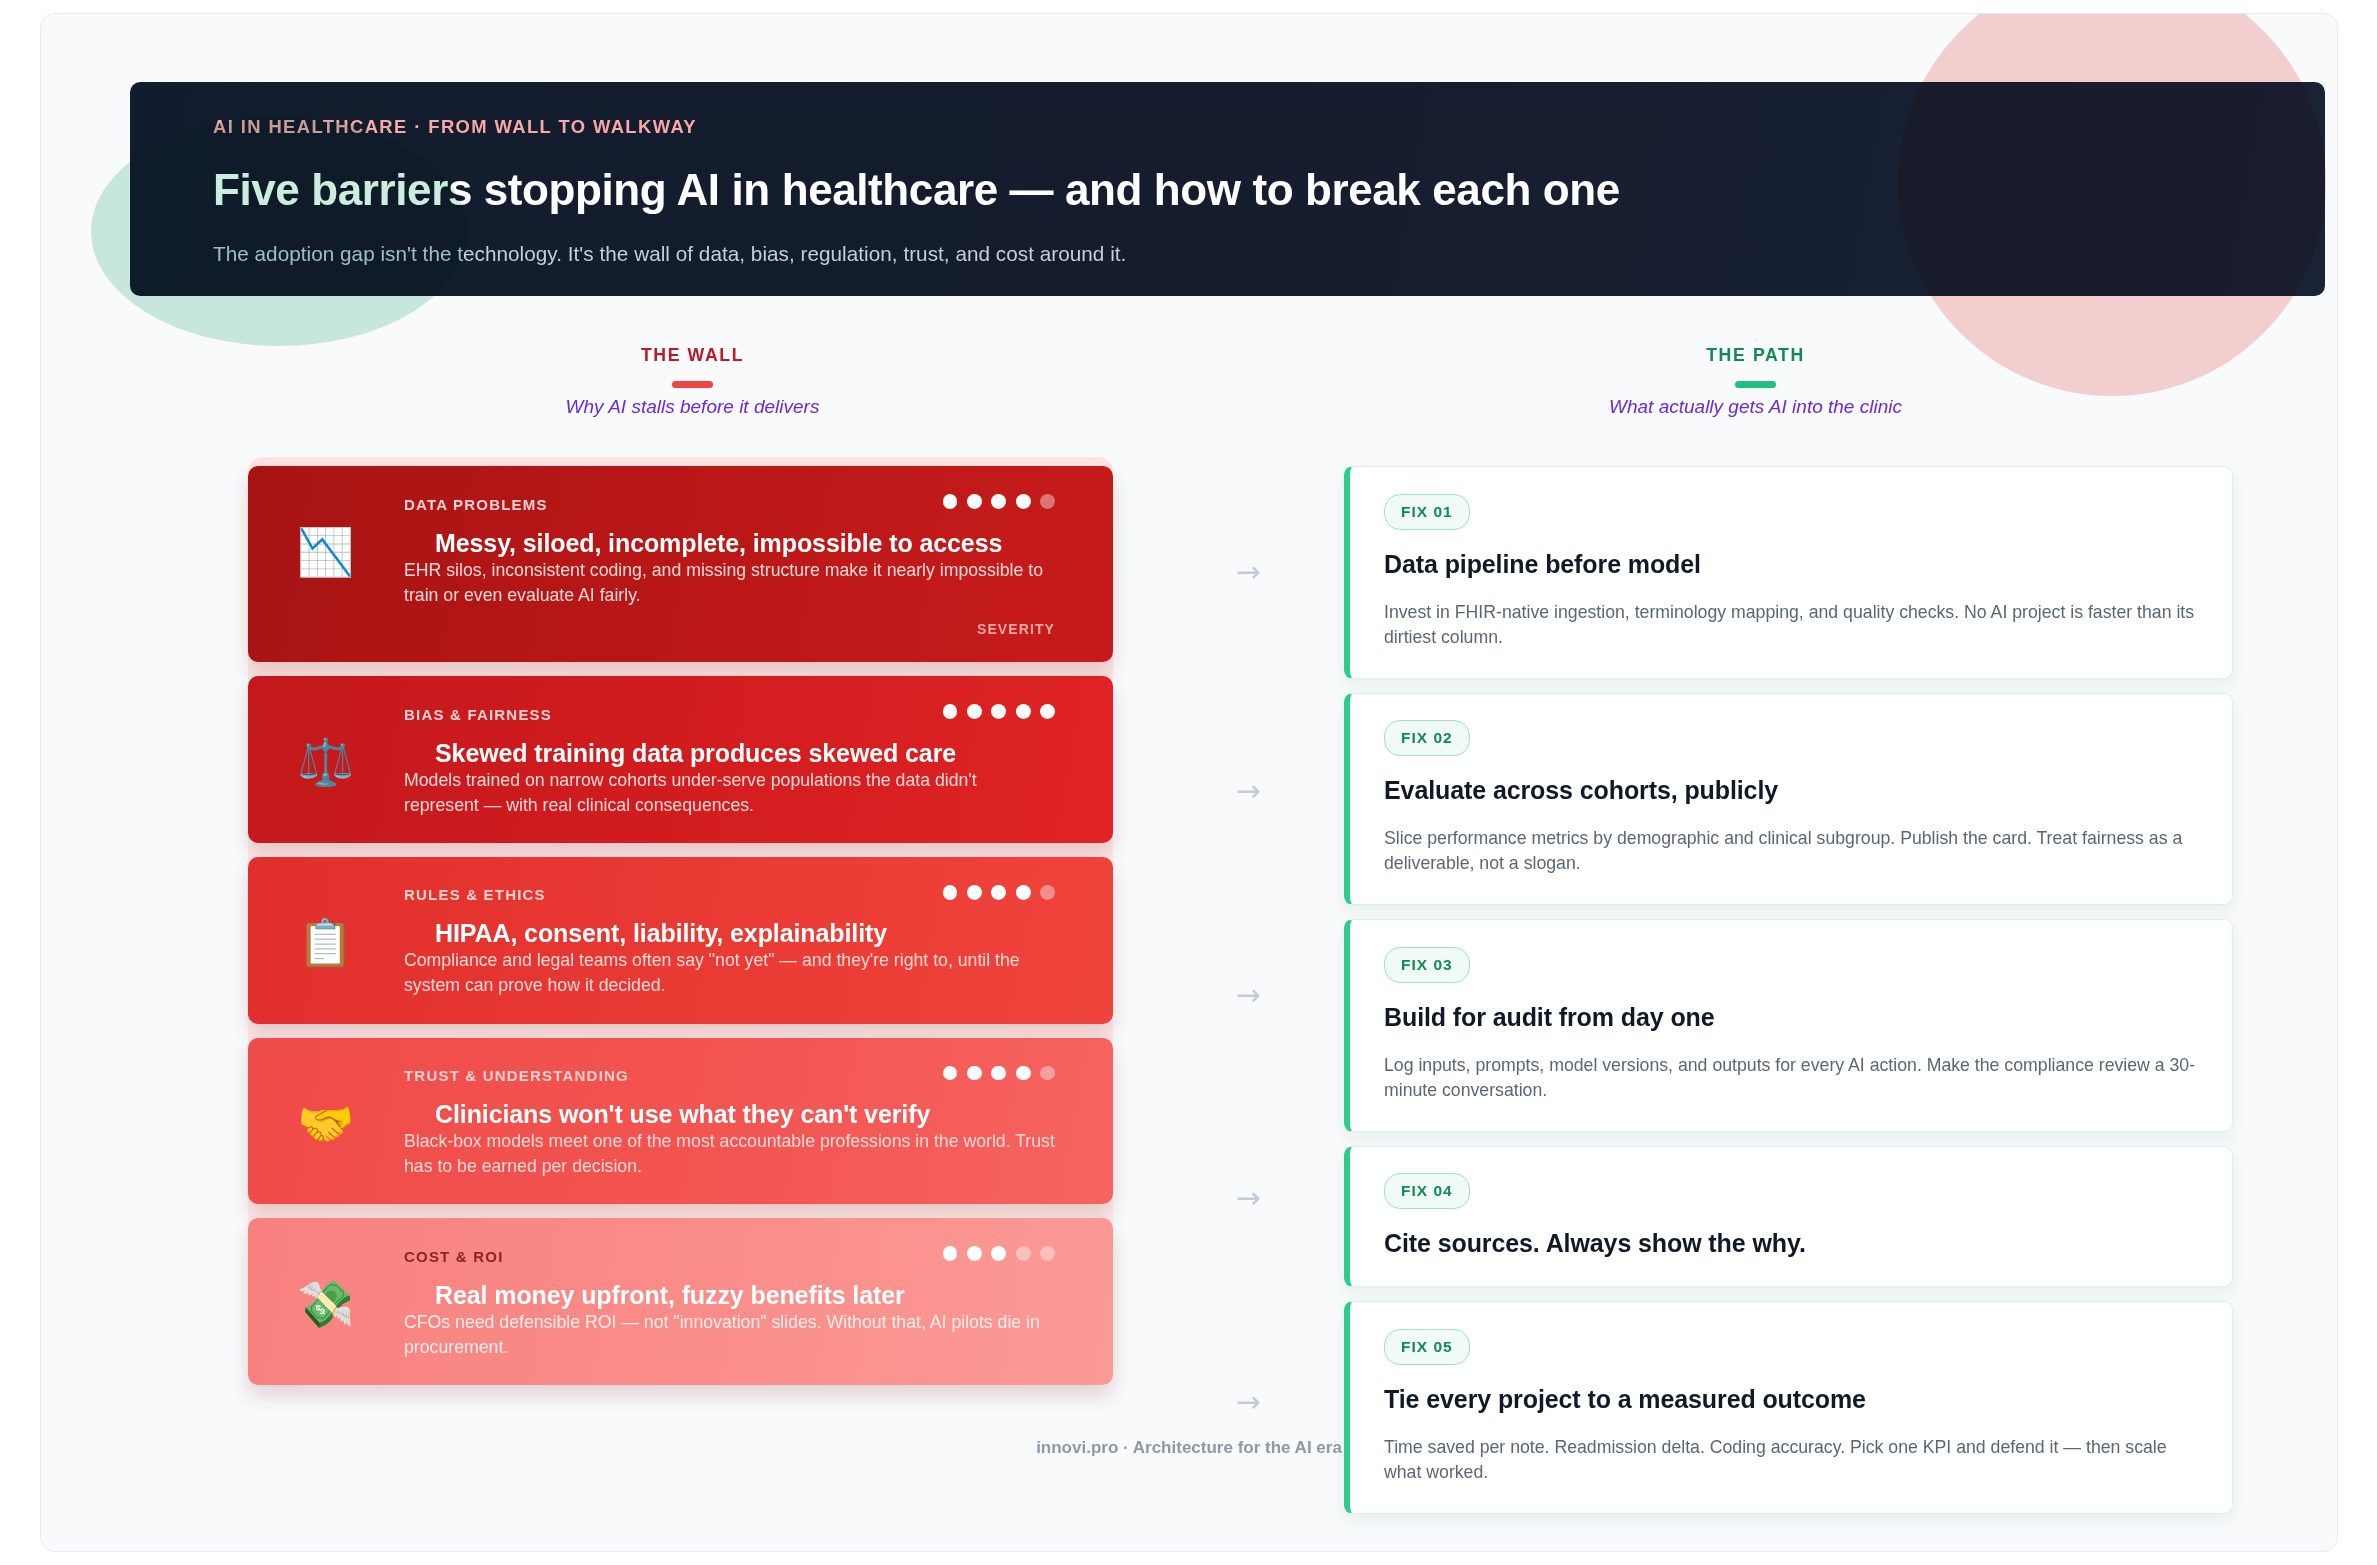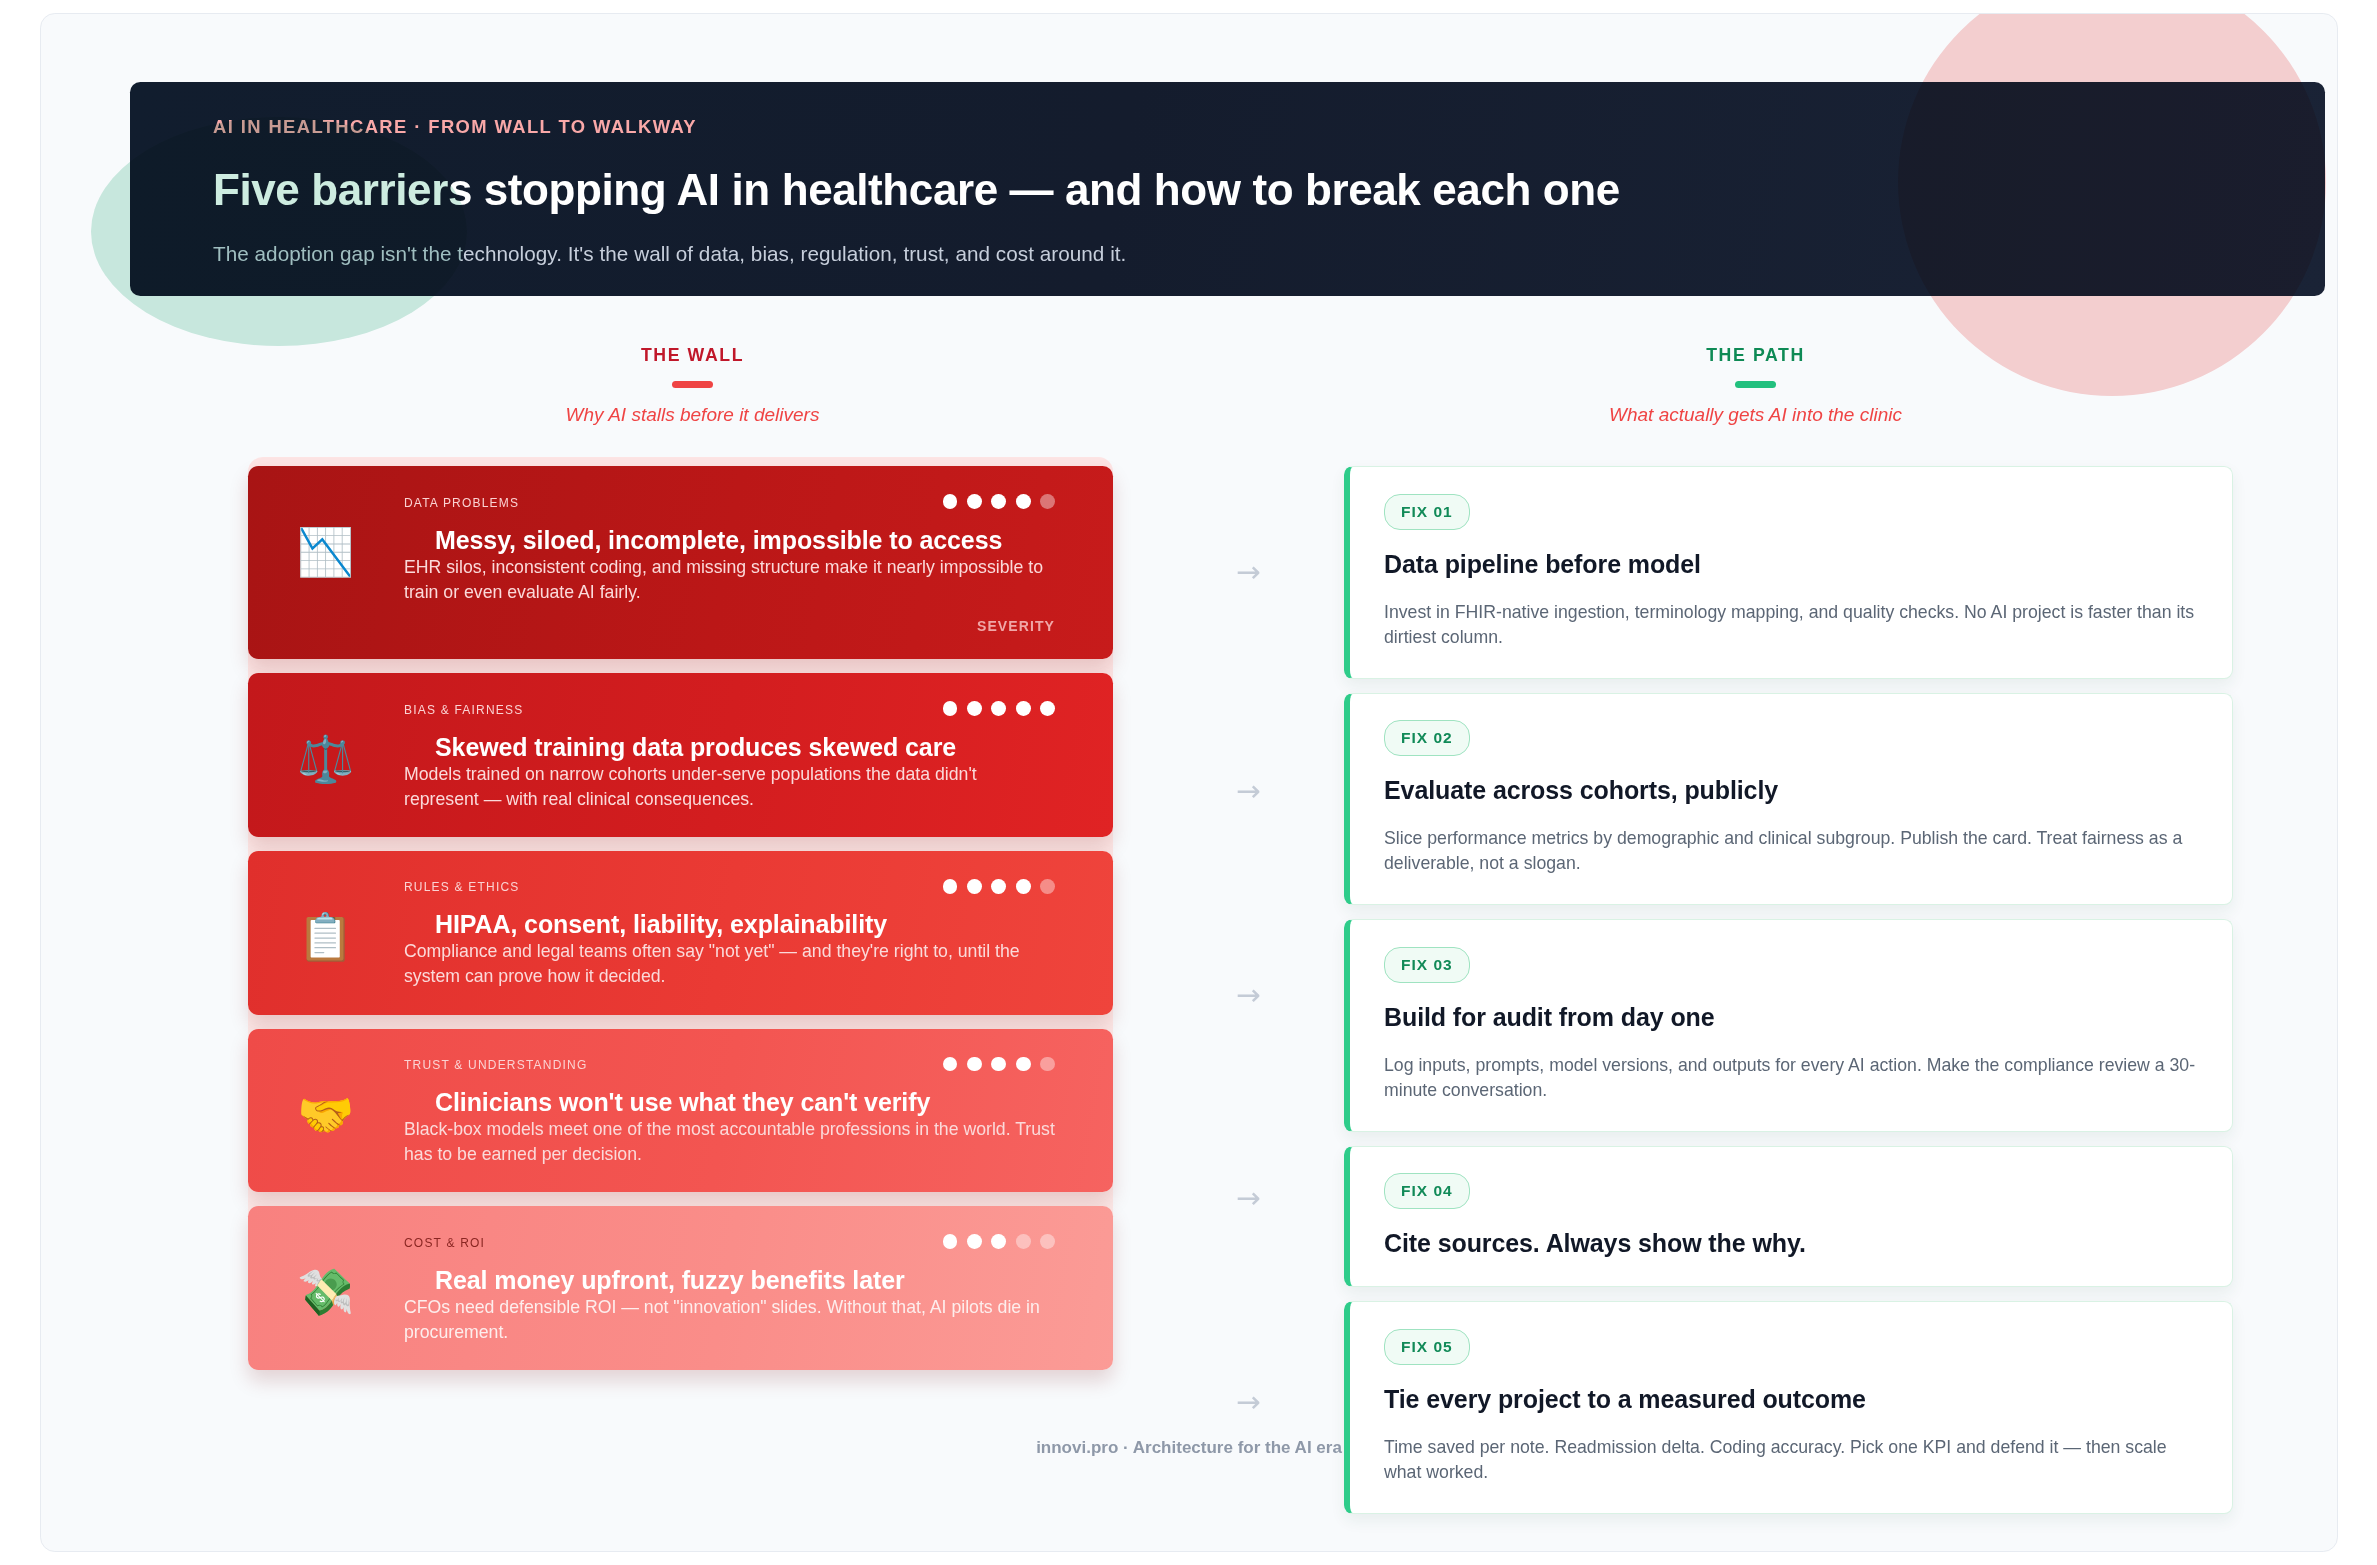--- a/index.html
+++ b/index.html
@@ -116,24 +116,24 @@
   .col-head.path .col-head-label { color: #0e8a55; }
   .col-head-rule {
     width: 41px;
     height: 6.6px;
     border-radius: 3.7px;
     margin: 14.8px auto 0;
   }
   .col-head.wall .col-head-rule { background: #ef4444; }
   .col-head.path .col-head-rule { background: #22c07e; }
   .col-head-sub {
-    margin-top: 16px;
+    margin-top: 8px;
     font-size: 19px;
     font-style: italic;
-    color: #ef4444;
+    color: #6d28d9;
   }
 
   
   .wall-panel {
     position: absolute;
     left: 207px;
     top: 443px;
     width: 865px;
     height: 902px;
     background: linear-gradient(180deg, #fde4e4 0%, #fde9e8 40%, #fdeceb 100%);
@@ -174,22 +174,22 @@
     flex: 1 1 auto;
     padding-right: 58px;
     min-width: 0;
   }
   .wc-toprow {
     display: flex;
     align-items: flex-start;
     justify-content: space-between;
   }
   .wc-cat {
-    font-size: 12px;
-    font-weight: normal;
+    font-size: 15px;
+    font-weight: bold;
     letter-spacing: 1.2px;
     text-transform: uppercase;
     padding-top: 4.4px;
   }
   .wc-title {
     margin-top: 16px;
     font-size: 25px;
     font-weight: bold;
     color: #ffffff;
     letter-spacing: -0.1px;

